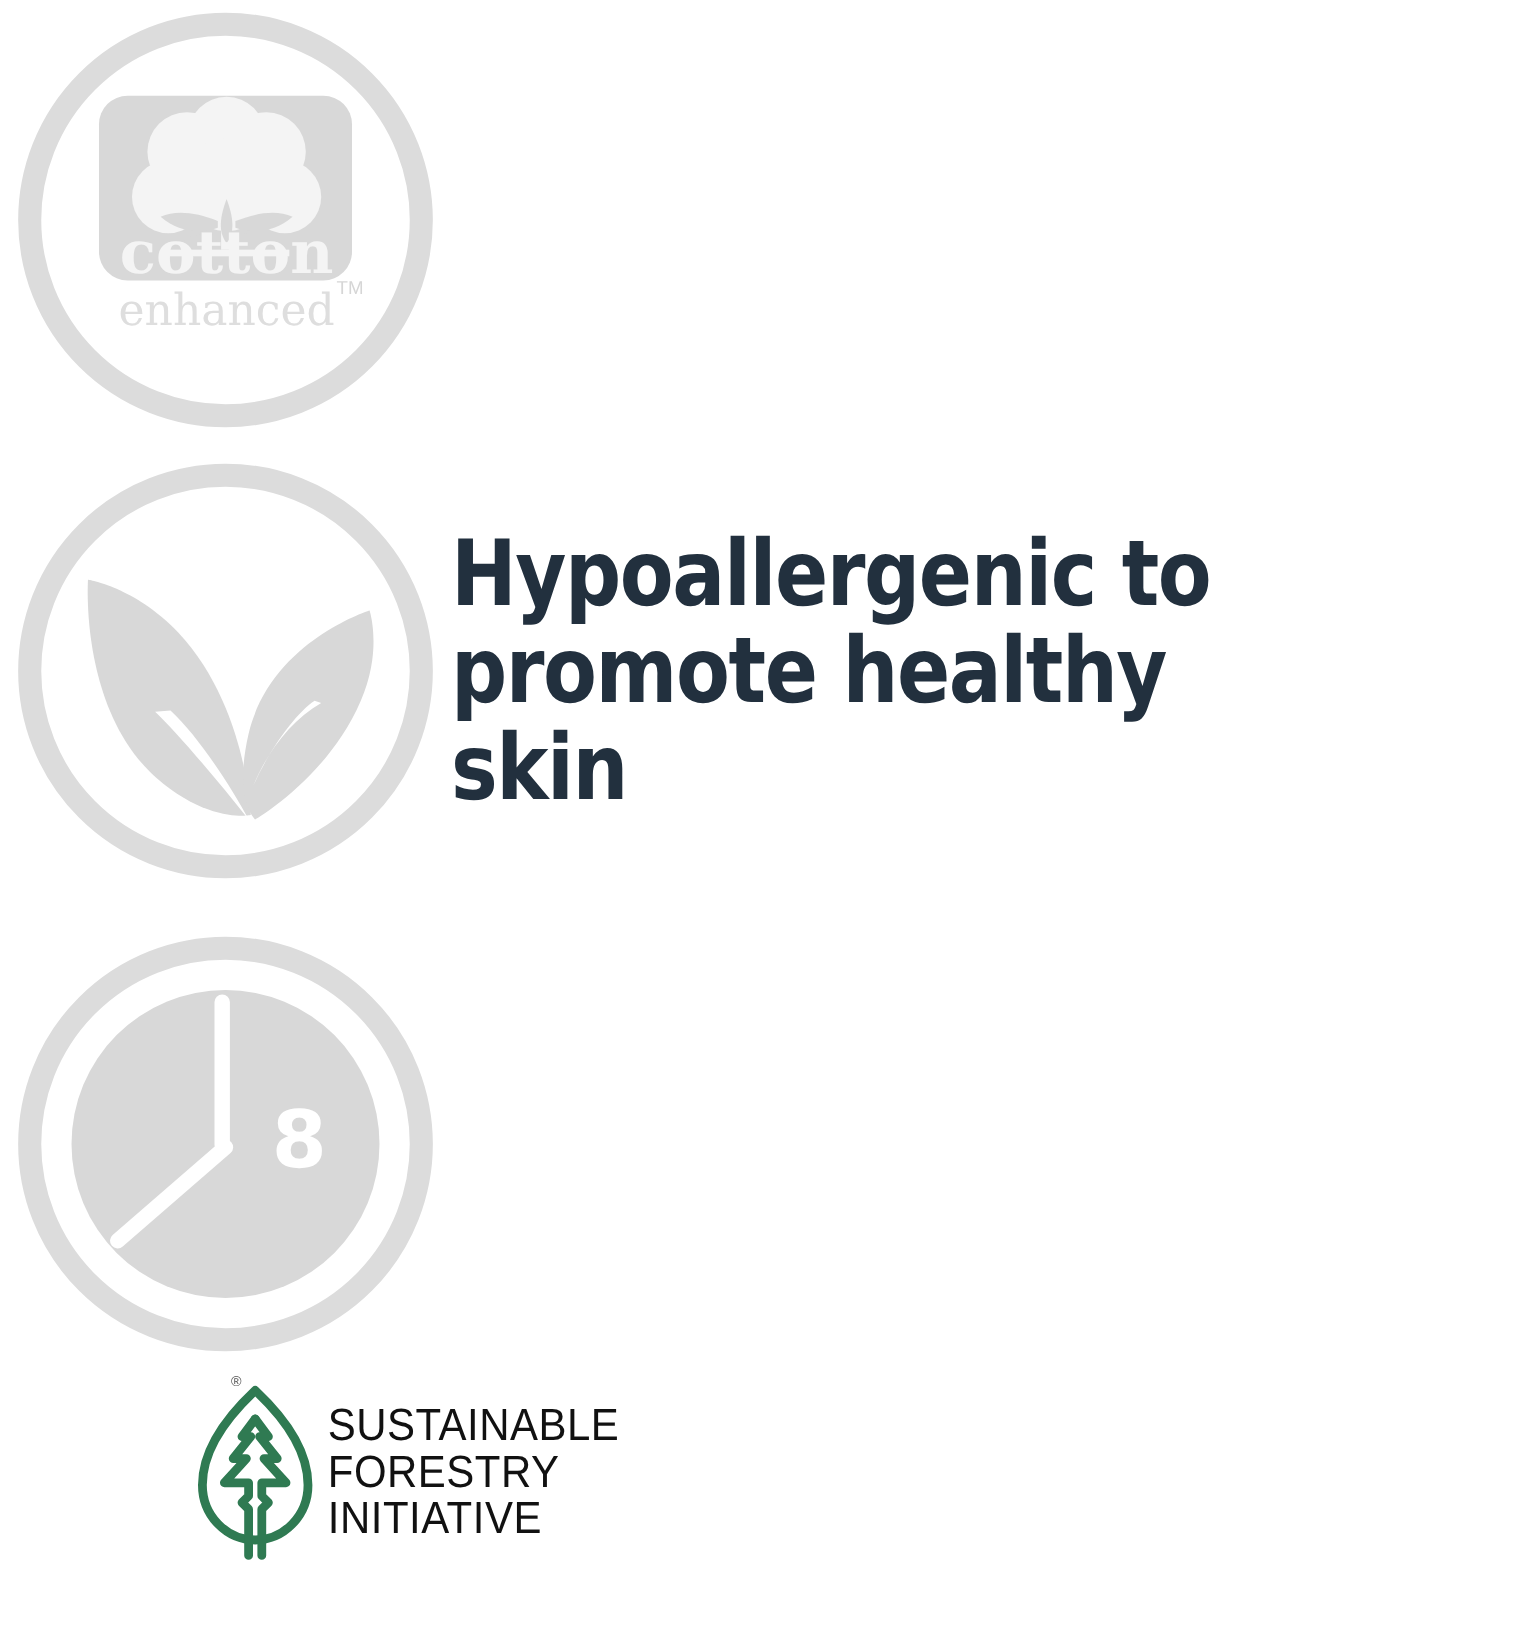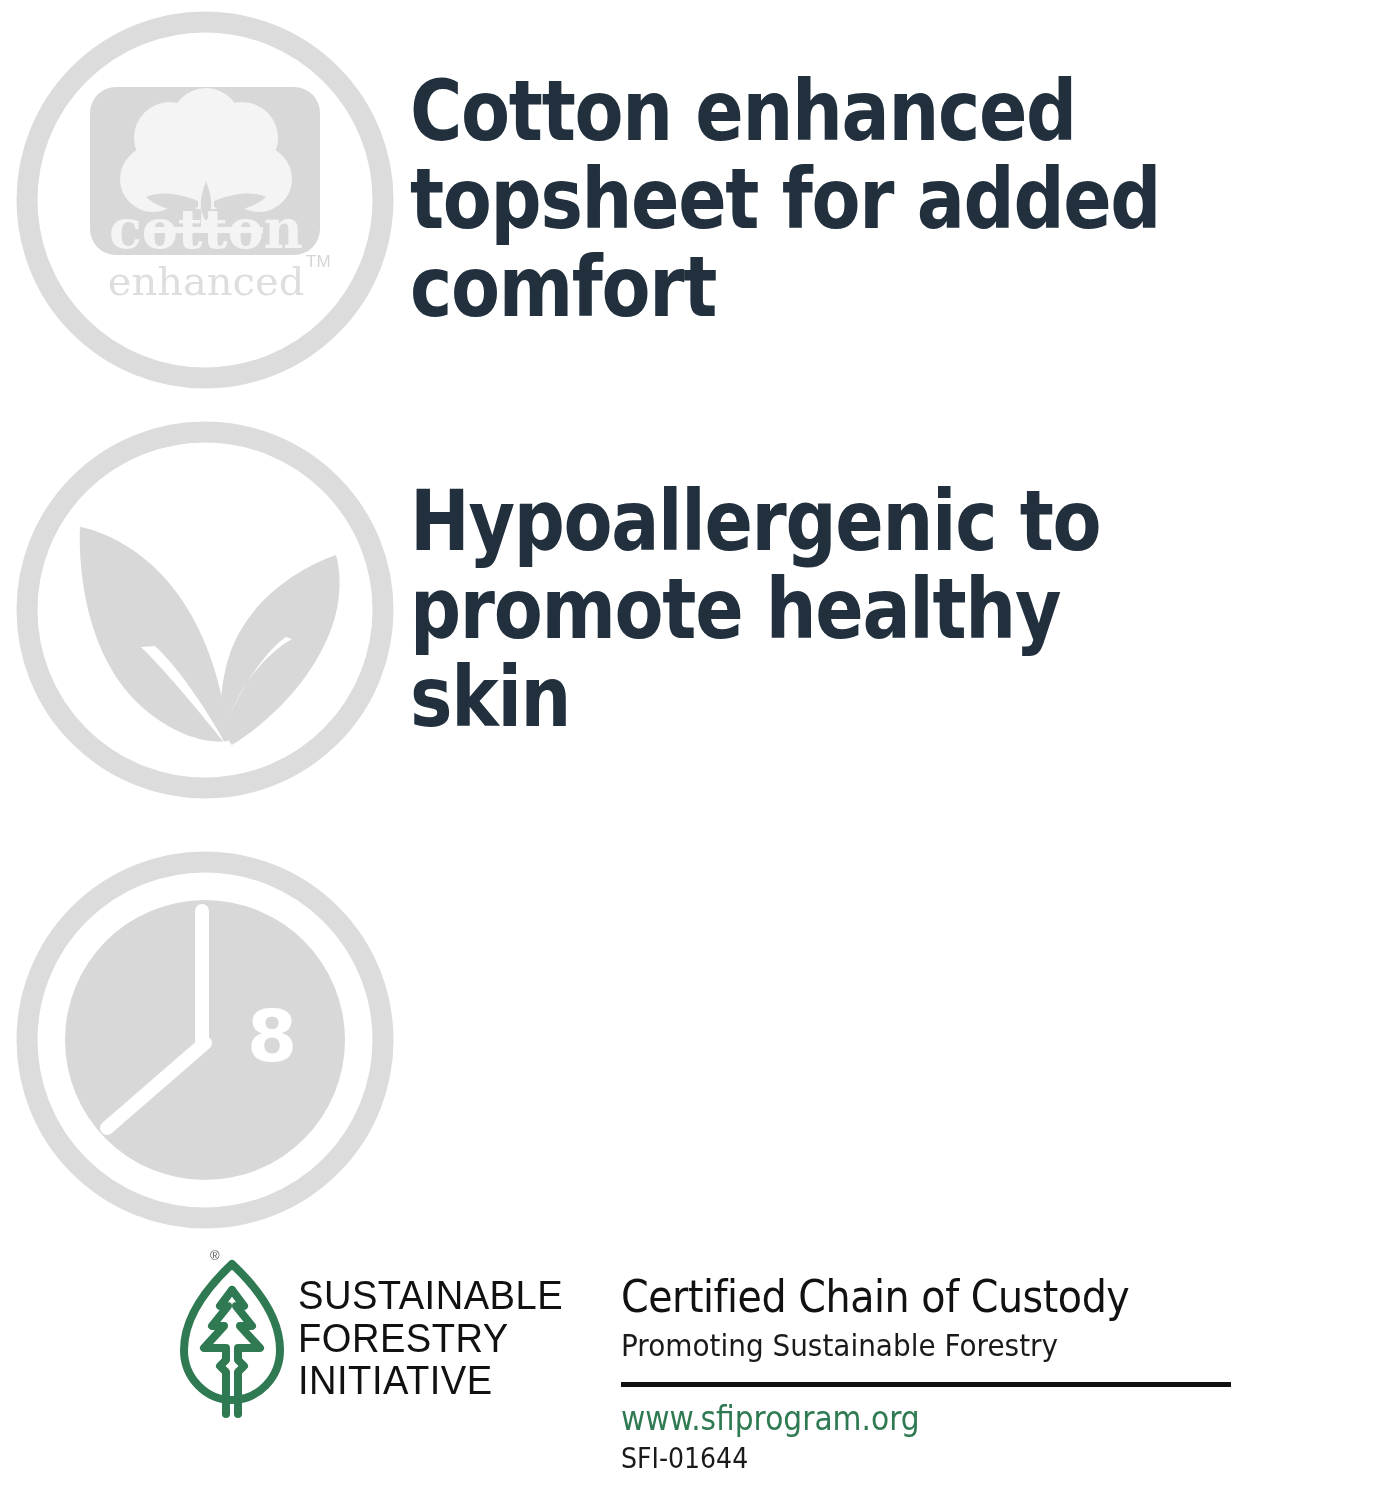--- a/index.html
+++ b/index.html
@@ -185,25 +185,20 @@
       <text x="196" y="243" text-anchor="middle" font-family="'DejaVu Serif','Liberation Serif',serif" font-size="54" font-weight="bold" fill="#f4f4f4">cotton</text>
 
       <rect x="143" y="222" width="110" height="6" fill="#f4f4f4"></rect>
 
       <text x="296" y="262" font-family="'Liberation Sans',sans-serif" font-size="17" fill="#d6d6d6">TM</text>
 
       <text x="196" y="290" text-anchor="middle" font-family="'DejaVu Serif','Liberation Serif',serif" font-size="40" fill="#dedede">enhanced</text>
     </svg>
   </div>
 
-  <div class="text-cell">
-    <p class="feature-text" id="text-cotton">Cotton enhanced
-topsheet for added
-comfort</p>
-  </div>
 </div>
 
 <div class="feature-row" id="row-leaf">
 
   <div class="icon-cell">
     <svg width="390" height="390" viewBox="0 0 390 390">
       <circle cx="195" cy="195" r="178" fill="none" stroke="#dcdcdc" stroke-width="21"></circle>
 
       <path d="M70 112 C 70 112, 62 230, 132 292 C 180 334, 218 326, 218 326
                C 218 326, 214 226, 152 160 C 112 118, 70 112, 70 112 Z" fill="#d8d8d8"></path>
@@ -258,20 +253,13 @@
         <path d="M56 36 L 68 52 L 60 52 L 76 72 L 64 72 L 84 94 L 62 94
                  L 62 106 L 68 112 L 62 118 L 62 160" fill="none" stroke="#2f7a52" stroke-width="8" stroke-linejoin="round" stroke-linecap="round"></path>
       </svg>
     </div>
 
     <div id="sfi-wordmark">SUSTAINABLE
 FORESTRY
 INITIATIVE</div>
   </div>
 
-  <div id="sfi-cert-block">
-    <div id="cert-title">Certified Chain of Custody</div>
-    <div id="cert-sub">Promoting Sustainable Forestry</div>
-    <div id="cert-rule"></div>
-    <div id="cert-url">www.sfiprogram.org</div>
-    <div id="cert-code">SFI-01644</div>
-  </div>
 </div>
 
 </body></html>

